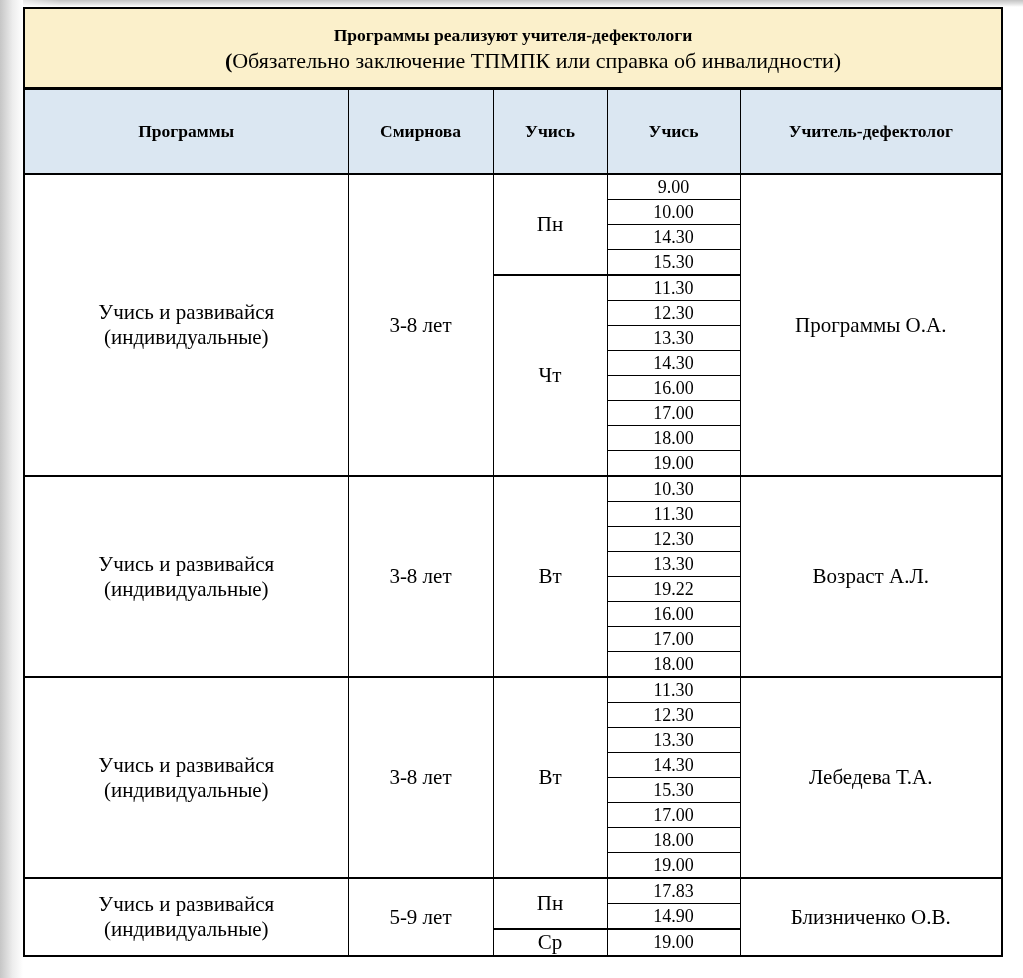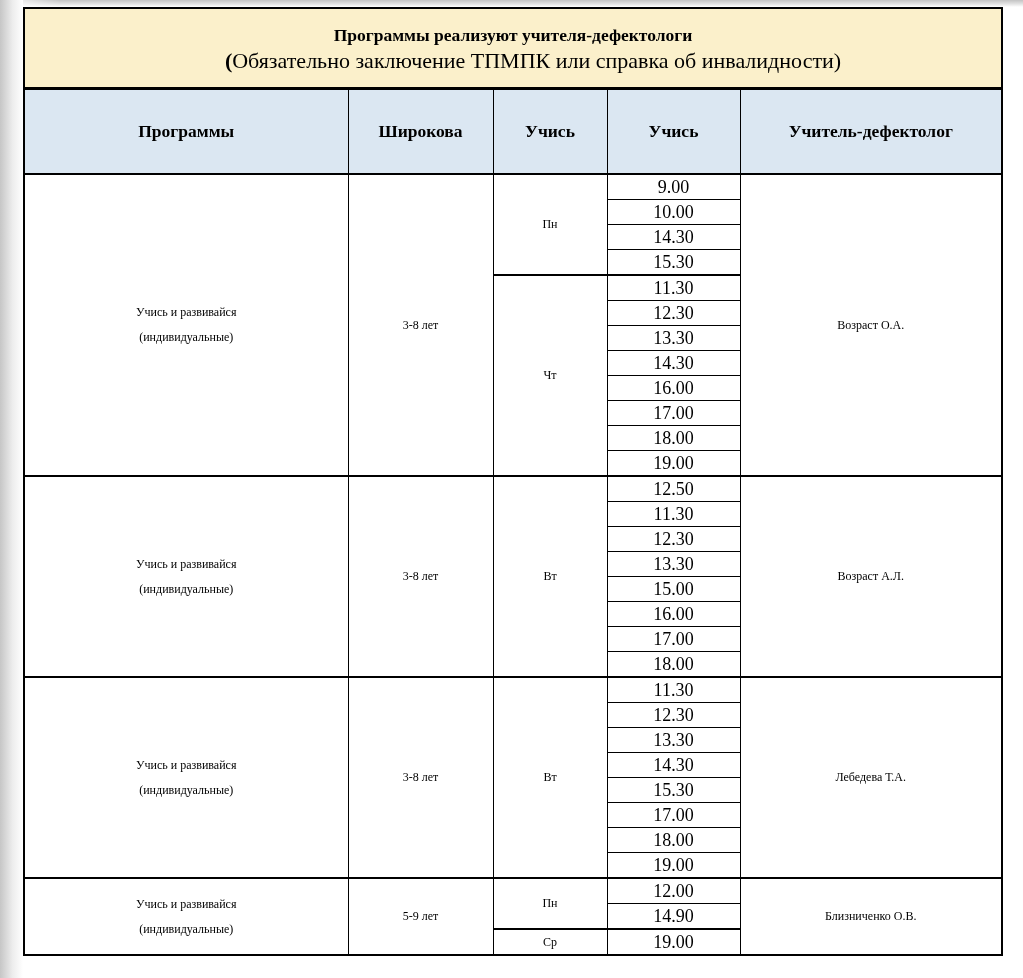--- a/index.html
+++ b/index.html
@@ -46,21 +46,21 @@
   .banner-subtitle { font-size: 22px; line-height: 26px; padding-left: 40px; }
   .banner-subtitle .b { font-weight: bold; }
   tr.header-row th {
     height: 83px;
     background: var(--header-bg, #dbe7f2);
     font-weight: bold;
     font-size: 17.5px;
   }
   tr.block-start > td { border-top: 2px solid var(--border-color, #000); font-family: Liberation Serif, serif; }
   tr.day-start > td { border-top: 2px solid var(--border-color, #000); }
-  td.cell { font-size: 12px; }
+  td.cell { font-size: 21px; }
   td.time { height: 24px; font-size: 18px; }
   .pline { line-height: 25px; }
 </style>
 </head>
 <body>
 
 <div class="page">
   <div class="edge-top"></div>
   <div class="edge-left"></div>
 
@@ -75,37 +75,37 @@
 
     <tbody>
       <tr>
         <td class="banner" colspan="5">
           <div class="banner-title">Программы реализуют учителя-дефектологи</div>
           <div class="banner-subtitle"><span class="b">(</span><span>Обязательно заключение ТПМПК или справка об инвалидности)</span></div>
         </td>
       </tr>
       <tr class="header-row">
         <th>Программы</th>
-        <th>Широкова</th>
+        <th>Смирнова</th>
         <th>Учись</th>
         <th>Учись</th>
         <th>Учитель-дефектолог</th>
       </tr>
     </tbody>
 
     <tbody>
       <tr class="block-start">
         <td class="cell" rowspan="12">
           <div class="pline">Учись и развивайся</div>
           <div class="pline">(индивидуальные)</div>
         </td>
         <td class="cell" rowspan="12">3-8 лет</td>
         <td class="cell" rowspan="4">Пн</td>
         <td class="time">9.00</td>
-        <td class="cell" rowspan="12">Возраст О.А.</td>
+        <td class="cell" rowspan="12">Программы О.А.</td>
       </tr>
       <tr>
           <td class="time">10.00</td>
         </tr>
       <tr>
           <td class="time">14.30</td>
         </tr>
       <tr>
           <td class="time">15.30</td>
         </tr>
@@ -137,34 +137,34 @@
     </tbody>
 
     <tbody>
       <tr class="block-start">
         <td class="cell" rowspan="8">
           <div class="pline">Учись и развивайся</div>
           <div class="pline">(индивидуальные)</div>
         </td>
         <td class="cell" rowspan="8">3-8 лет</td>
         <td class="cell" rowspan="8">Вт</td>
-        <td class="time">12.50</td>
+        <td class="time">10.30</td>
         <td class="cell" rowspan="8">Возраст А.Л.</td>
       </tr>
       <tr>
           <td class="time">11.30</td>
         </tr>
       <tr>
           <td class="time">12.30</td>
         </tr>
       <tr>
           <td class="time">13.30</td>
         </tr>
       <tr>
-          <td class="time">15.00</td>
+          <td class="time">19.22</td>
         </tr>
       <tr>
           <td class="time">16.00</td>
         </tr>
       <tr>
           <td class="time">17.00</td>
         </tr>
       <tr>
           <td class="time">18.00</td>
         </tr>
@@ -205,21 +205,21 @@
     </tbody>
 
     <tbody>
       <tr class="block-start">
         <td class="cell" rowspan="3">
           <div class="pline">Учись и развивайся</div>
           <div class="pline">(индивидуальные)</div>
         </td>
         <td class="cell" rowspan="3">5-9 лет</td>
         <td class="cell" rowspan="2">Пн</td>
-        <td class="time">12.00</td>
+        <td class="time">17.83</td>
         <td class="cell" rowspan="3">Близниченко О.В.</td>
       </tr>
       <tr>
           <td class="time">14.90</td>
         </tr>
       <tr class="day-start">
         <td class="cell">Ср</td>
         <td class="time">19.00</td>
       </tr>
     </tbody>

